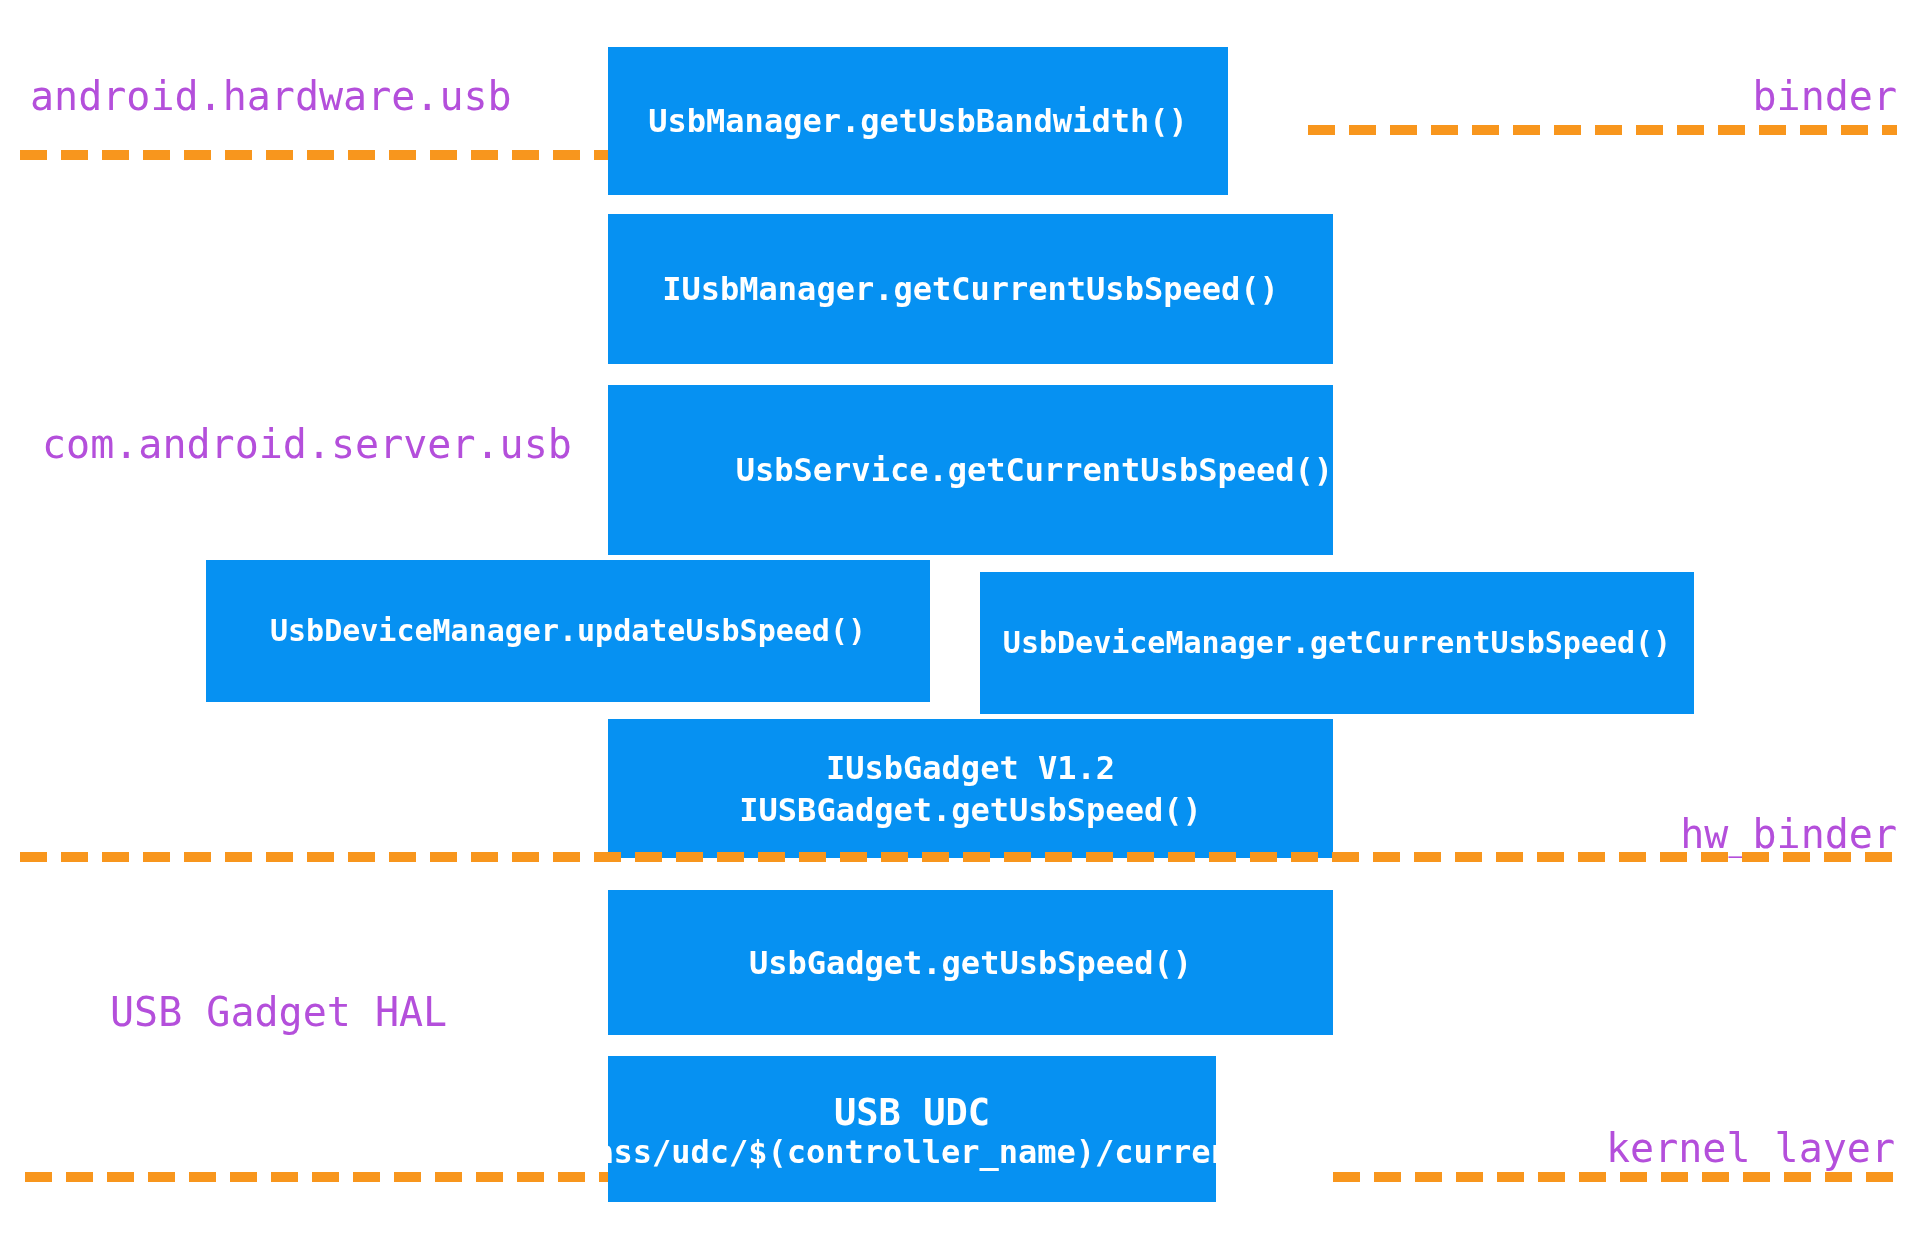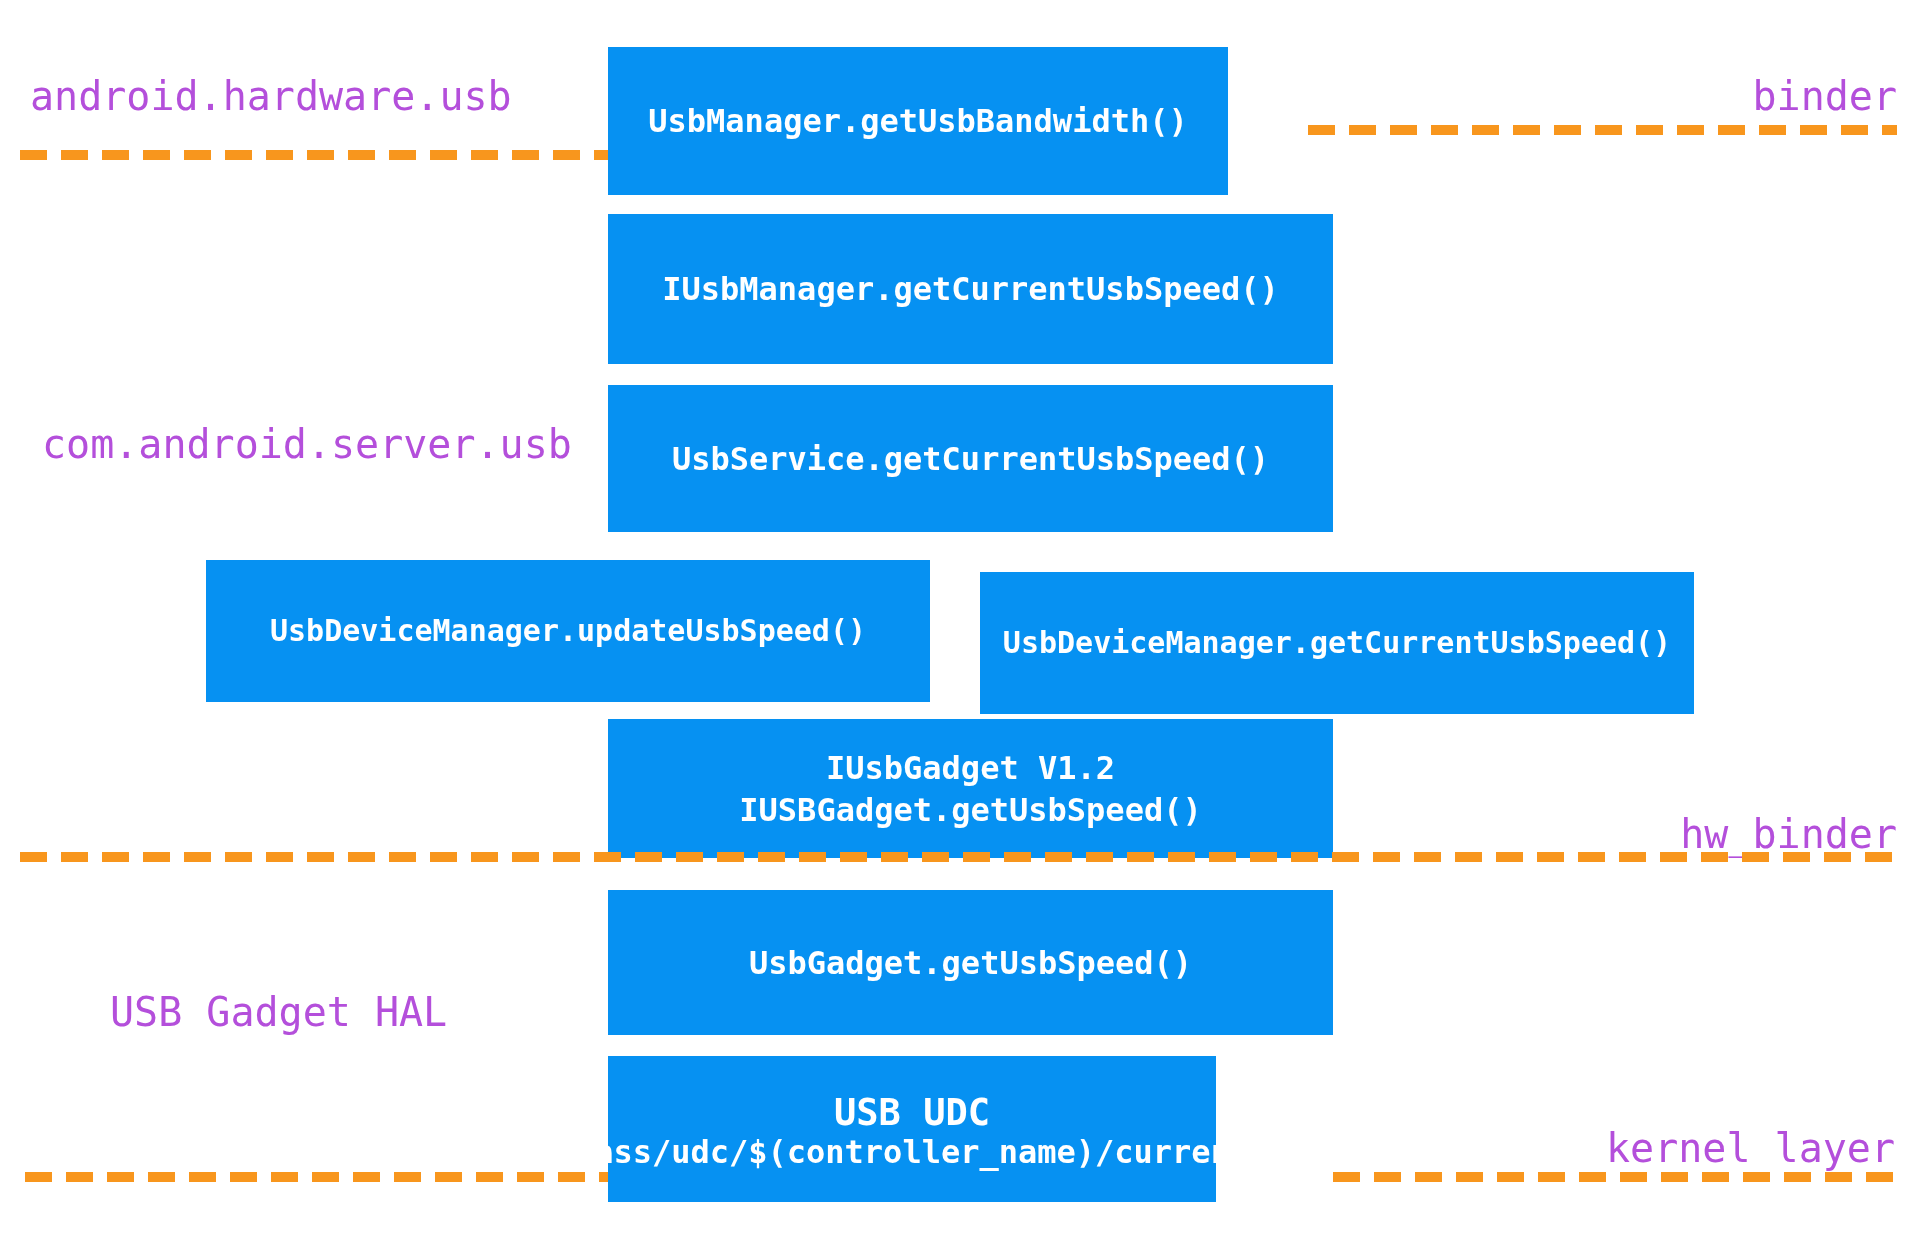--- a/index.html
+++ b/index.html
@@ -73,21 +73,21 @@
   <div class="dash" style="left:1333px; top:1172px; width:564px;"></div>
 
   <div class="box" style="left:608px; top:47px; width:620px; height:148px;">
     <span class="t32">UsbManager.getUsbBandwidth()</span>
   </div>
 
   <div class="box" style="left:608px; top:214px; width:725px; height:150px;">
     <span class="t32">IUsbManager.getCurrentUsbSpeed()</span>
   </div>
 
-  <div class="box" style="left:608px; top:385px; width:725px; height:147px;">
+  <div class="box" style="left:608px; top:385px; width:725px; height:170px;align-items:flex-end;">
     <span class="t32">UsbService.getCurrentUsbSpeed()</span>
   </div>
 
   <div class="box" style="left:206px; top:560px; width:724px; height:142px;">
     <span class="t30">UsbDeviceManager.updateUsbSpeed()</span>
   </div>
 
   <div class="box" style="left:980px; top:550px; width:714px; height:142px;margin-top:22px;">
     <span class="t30">UsbDeviceManager.getCurrentUsbSpeed()</span>
   </div>

